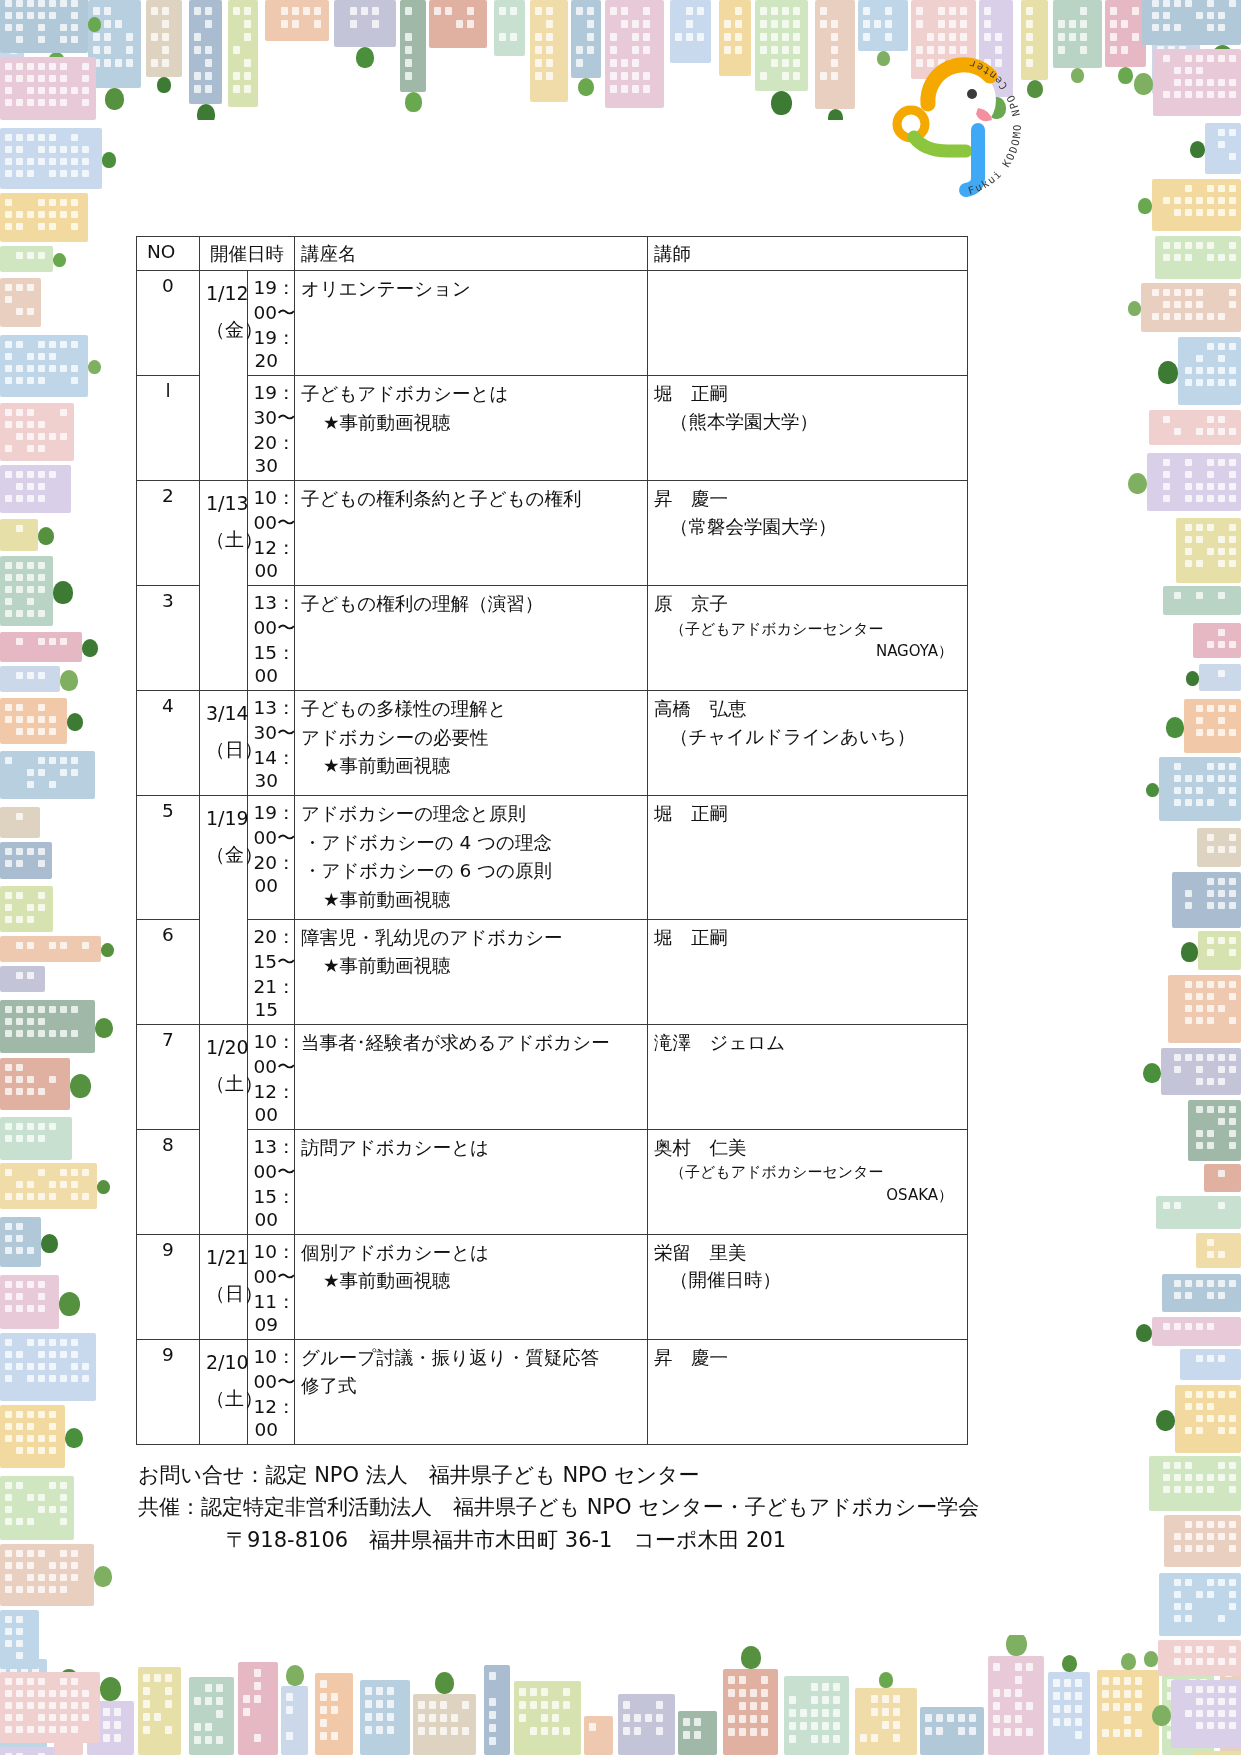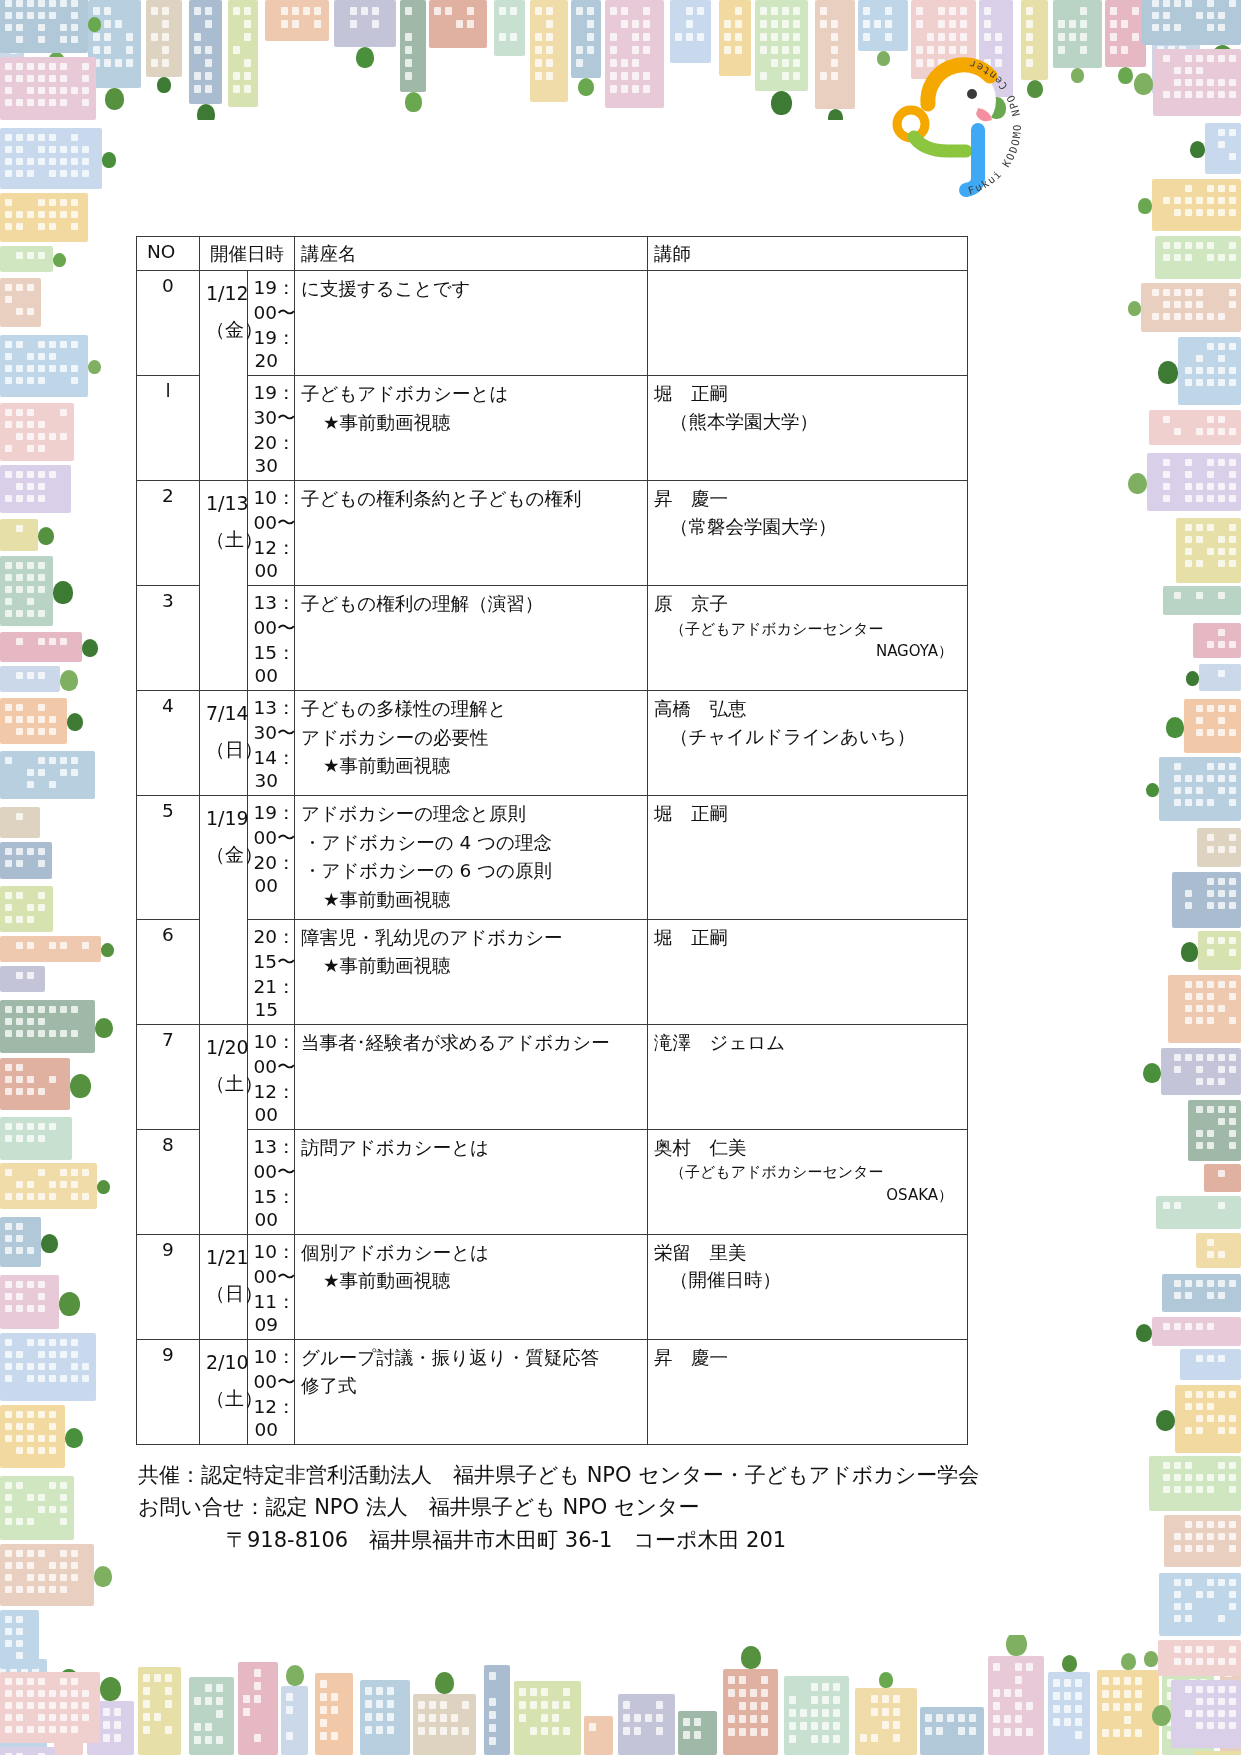--- a/index.html
+++ b/index.html
@@ -1738,21 +1738,21 @@
           <td class="c-no rowno">0</td>
           <td class="c-date" rowspan="2">
             <div class="dateline">1/12</div>
             <div class="dateline">（金）</div>
           </td>
           <td class="c-time">
             <div class="time-a">19：00〜</div>
             <div class="time-b">19：20</div>
           </td>
           <td class="c-title tl">
-            <div class="">に支援することです</div>
+            <div class="">オリエンテーション</div>
           </td>
           <td class="c-lect lect"></td>
         </tr>
         <tr>
           <td class="c-no rowno">l</td>
           <td class="c-time">
             <div class="time-a">19：30〜</div>
             <div class="time-b">20：30</div>
           </td>
           <td class="c-title tl">
@@ -1793,21 +1793,21 @@
           </td>
           <td class="c-lect lect">
             <div>原　京子</div>
             <div class="org small">（子どもアドボカシーセンター</div>
             <div class="org right">NAGOYA）</div>
           </td>
         </tr>
         <tr>
           <td class="c-no rowno">4</td>
           <td class="c-date" rowspan="1">
-            <div class="dateline">7/14</div>
+            <div class="dateline">3/14</div>
             <div class="dateline">（日）</div>
           </td>
           <td class="c-time">
             <div class="time-a">13：30〜</div>
             <div class="time-b">14：30</div>
           </td>
           <td class="c-title tl">
             <div class="">子どもの多様性の理解と</div>
             <div class="">アドボカシーの必要性</div>
             <div class="ind">★事前動画視聴</div>
@@ -1917,19 +1917,19 @@
             <div class="">修了式</div>
           </td>
           <td class="c-lect lect">
             <div>昇　慶一</div>
           </td>
         </tr>
       </tbody>
   </table>
 
   <div class="footer">
+    <div>お問い合せ：認定 NPO 法人　福井県子ども NPO センター</div>
     <div>共催：認定特定非営利活動法人　福井県子ども NPO センター・子どもアドボカシー学会</div>
-    <div>お問い合せ：認定 NPO 法人　福井県子ども NPO センター</div>
     <div class="ind1">〒918-8106　福井県福井市木田町 36-1　コーポ木田 201</div>
 
   </div>
 
 </div>
 
 </body></html>

